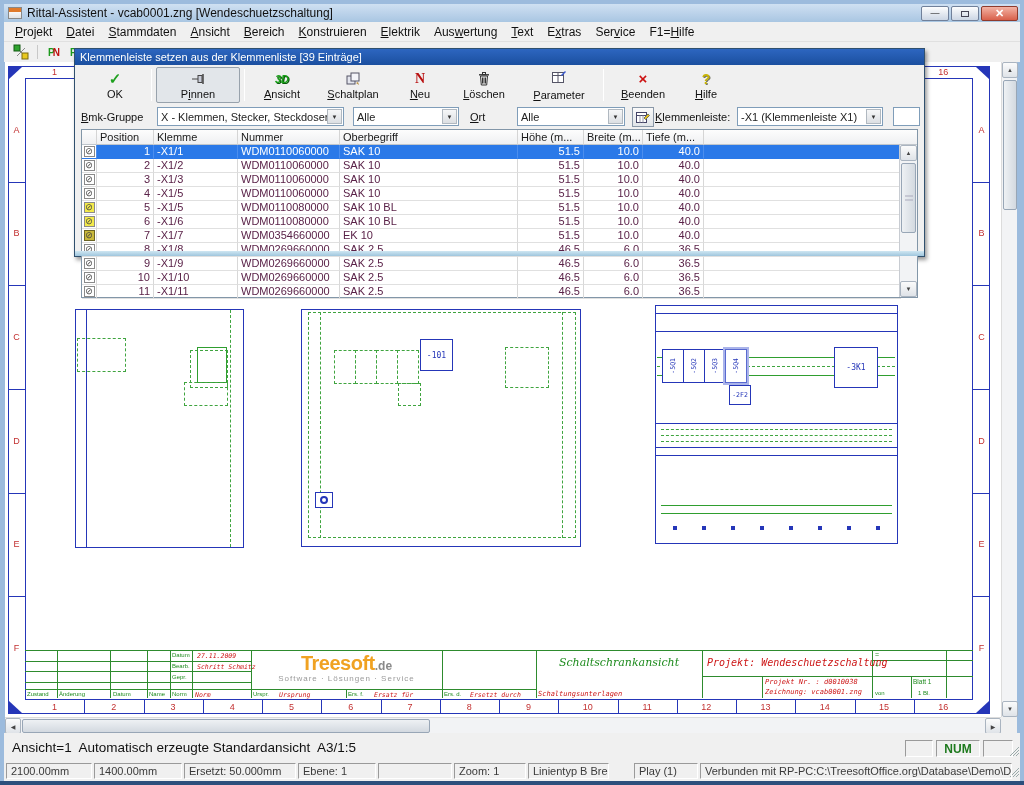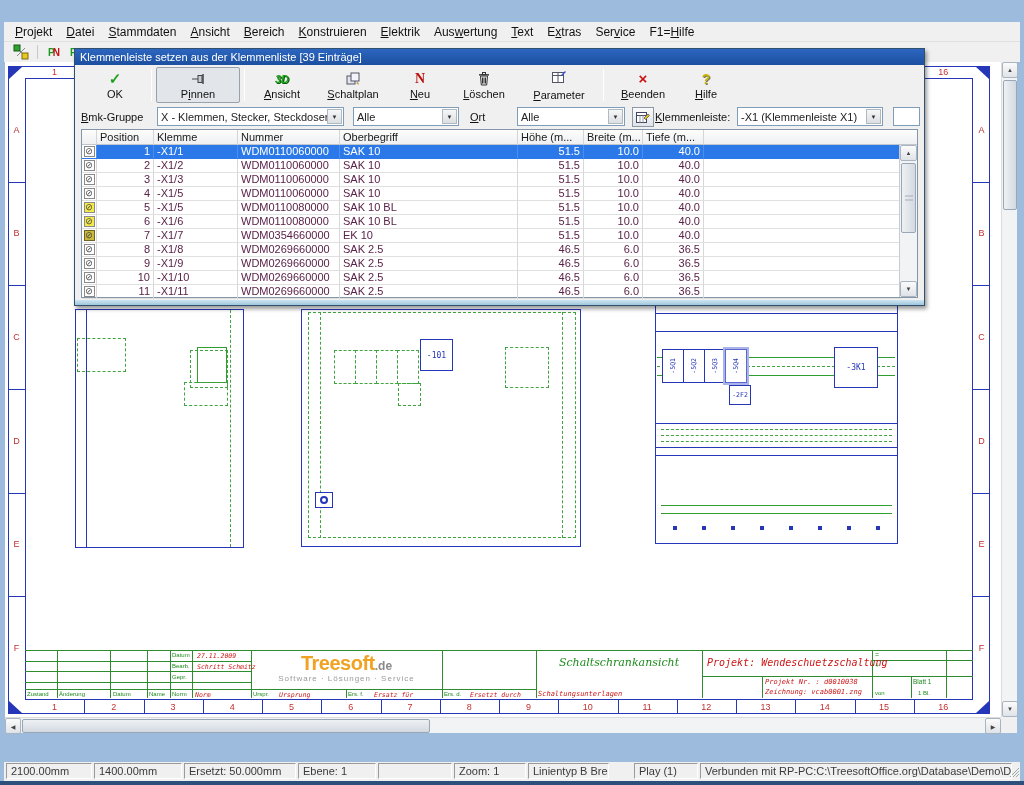--- a/index.html
+++ b/index.html
@@ -67,21 +67,21 @@
   
   .status1{position:absolute;left:4px;top:733px;right:4px;height:29px;background:#f0f0f0}
   .status1 .txt{position:absolute;left:8px;top:7px;font-size:13.5px;color:#111;white-space:pre}
   .sbox{position:absolute;top:7px;height:17px;border:1px solid;border-color:#9a9a9a #fff #fff #9a9a9a;font-size:12px;display:flex;align-items:center;justify-content:center}
   .status2{position:absolute;left:4px;top:762px;right:4px;height:19px;background:#f0f0f0}
   .scell{position:absolute;top:1px;height:16px;border:1px solid;border-color:#9a9a9a #fff #fff #9a9a9a;font-size:11px;color:#3a3a3a;display:flex;align-items:center;padding-left:4px;white-space:nowrap;overflow:hidden}
   .rgrip{position:absolute;width:11px;height:11px;background:
     linear-gradient(135deg,transparent 0 55%,#9aa 55% 60%,transparent 60% 70%,#9aa 70% 75%,transparent 75% 85%,#9aa 85% 90%,transparent 90%)}
   .botborder{position:absolute;left:0;right:0;bottom:0;height:4px;background:#2c4f7c}
   
-  .dialog{position:absolute;left:74px;top:48px;width:851px;height:258px;background:#f0f0f0;border:1px solid #30506e;box-shadow:2px 3px 4px rgba(0,0,0,.4);z-index:20}
+  .dialog{position:absolute;left:74px;top:48px;width:851px;height:209px;background:#f0f0f0;border:1px solid #30506e;box-shadow:2px 3px 4px rgba(0,0,0,.4);z-index:20}
   .dlg-caption{position:absolute;left:0;top:0;right:0;height:16px;background:linear-gradient(180deg,#2d66c0,#1b4f9f);color:#fff;font-size:11px;display:flex;align-items:center;padding-left:5px}
   .dlg-toolbar{position:absolute;left:0;top:16px;right:0;height:40px;display:flex;align-items:center;padding-left:8px}
   .tb-btn{height:36px;display:flex;flex-direction:column;align-items:center;justify-content:center;padding:1px 4px;border:1px solid transparent;border-radius:2px}
   .tb-btn.pressed{background:#e2e6ea;border-color:#98a2ac}
   .tb-icon{height:16px;display:flex;align-items:center;justify-content:center}
   .tb-label{font-size:11px;color:#111;margin-top:1px;white-space:nowrap}
   .tb-sep{width:1px;height:32px;background:#c6c6c6;border-right:1px solid #fff;margin:0 4px}
   .i-check{color:#1fa01f;font-size:15px;font-weight:bold}
   .i-3d{color:#18a018;font-weight:bold;font-style:italic;font-size:11px;text-shadow:1px 1px 0 #0a5a0a}
   .i-n{color:#b80f0f;font-weight:bold;font-size:14px;font-family:"Liberation Serif",serif}
@@ -111,20 +111,31 @@
   .ic.olive{background:#c9b93c;border-color:#6b6425}
   .tsb{position:absolute;right:0;top:15px;bottom:0;width:18px;background:#f2f3f5;border-left:1px solid #c8ccd2}
   .dlg-foot{position:absolute;left:0;right:0;bottom:0;height:5px;background:linear-gradient(#cfe6f2,#9fc6dd)}
   u{text-decoration:underline}
 </style>
 </head>
 <body>
 
 <div id="root">
 
+  <div class="titlebar">
+    <span class="app-icon"></span>
+    <span class="title-text">Rittal-Assistent - vcab0001.zng [Wendeschuetzschaltung]</span>
+    <span class="win-btns">
+      <span class="wbtn">—</span>
+      <span class="wbtn">
+          <span class="maxbox"></span>
+        </span>
+      <span class="wbtn close">✕</span>
+    </span>
+  </div>
 
   <div class="menubar">
       <div class="menu-item"><u>P</u>rojekt</div>
       <div class="menu-item"><u>D</u>atei</div>
       <div class="menu-item"><u>S</u>tammdaten</div>
       <div class="menu-item"><u>A</u>nsicht</div>
       <div class="menu-item"><u>B</u>ereich</div>
       <div class="menu-item"><u>K</u>onstruieren</div>
       <div class="menu-item"><u>E</u>lektrik</div>
       <div class="menu-item">Aus<u>w</u>ertung</div>
@@ -385,20 +396,27 @@
     <div class="sb-thumb" style="left:1px;top:18px;width:14px;height:130px"></div>
     <div class="sb-btn" style="left:0;bottom:0;width:16px;height:16px">▼</div>
   </div>
   <div class="sbh" style="left:5px;top:717px;width:996px;height:16px">
     <div class="sb-btn" style="left:0;top:0;width:16px;height:16px">◀</div>
     <div class="sb-thumb h" style="left:17px;top:1px;width:408px;height:14px"></div>
     <div class="sb-btn" style="right:0;top:0;width:16px;height:16px">▶</div>
   </div>
   <div class="abs" style="left:1001px;top:717px;width:16px;height:16px;background:#f0f0f0"></div>
 
+  <div class="status1">
+    <span class="txt">Ansicht=1  Automatisch erzeugte Standardansicht  A3/1:5</span>
+    <span class="sbox" style="left:901px;width:28px"></span>
+    <span class="sbox" style="left:932px;width:44px;color:#1e7a1e;font-weight:bold">NUM</span>
+    <span class="sbox" style="left:979px;width:30px"></span>
+    <span class="rgrip" style="right:1px;top:12px"></span>
+  </div>
   <div class="status2">
     <span class="rgrip" style="right:1px;top:4px"></span>
   <div class="scell" style="left: 2px; width: 86px;">2100.00mm</div>
       <div class="scell" style="left: 90px; width: 88px;">1400.00mm</div>
       <div class="scell" style="left: 180px; width: 112px;">Ersetzt: 50.000mm</div>
       <div class="scell" style="left: 294px; width: 78px;">Ebene: 1</div>
       <div class="scell" style="left: 374px; width: 74px;"></div>
       <div class="scell" style="left: 450px; width: 72px;">Zoom: 1</div>
       <div class="scell" style="left: 524px; width: 81px;">Linientyp B Breite 0</div>
       <div class="scell" style="left: 630px; width: 64px;">Play (1)</div>

